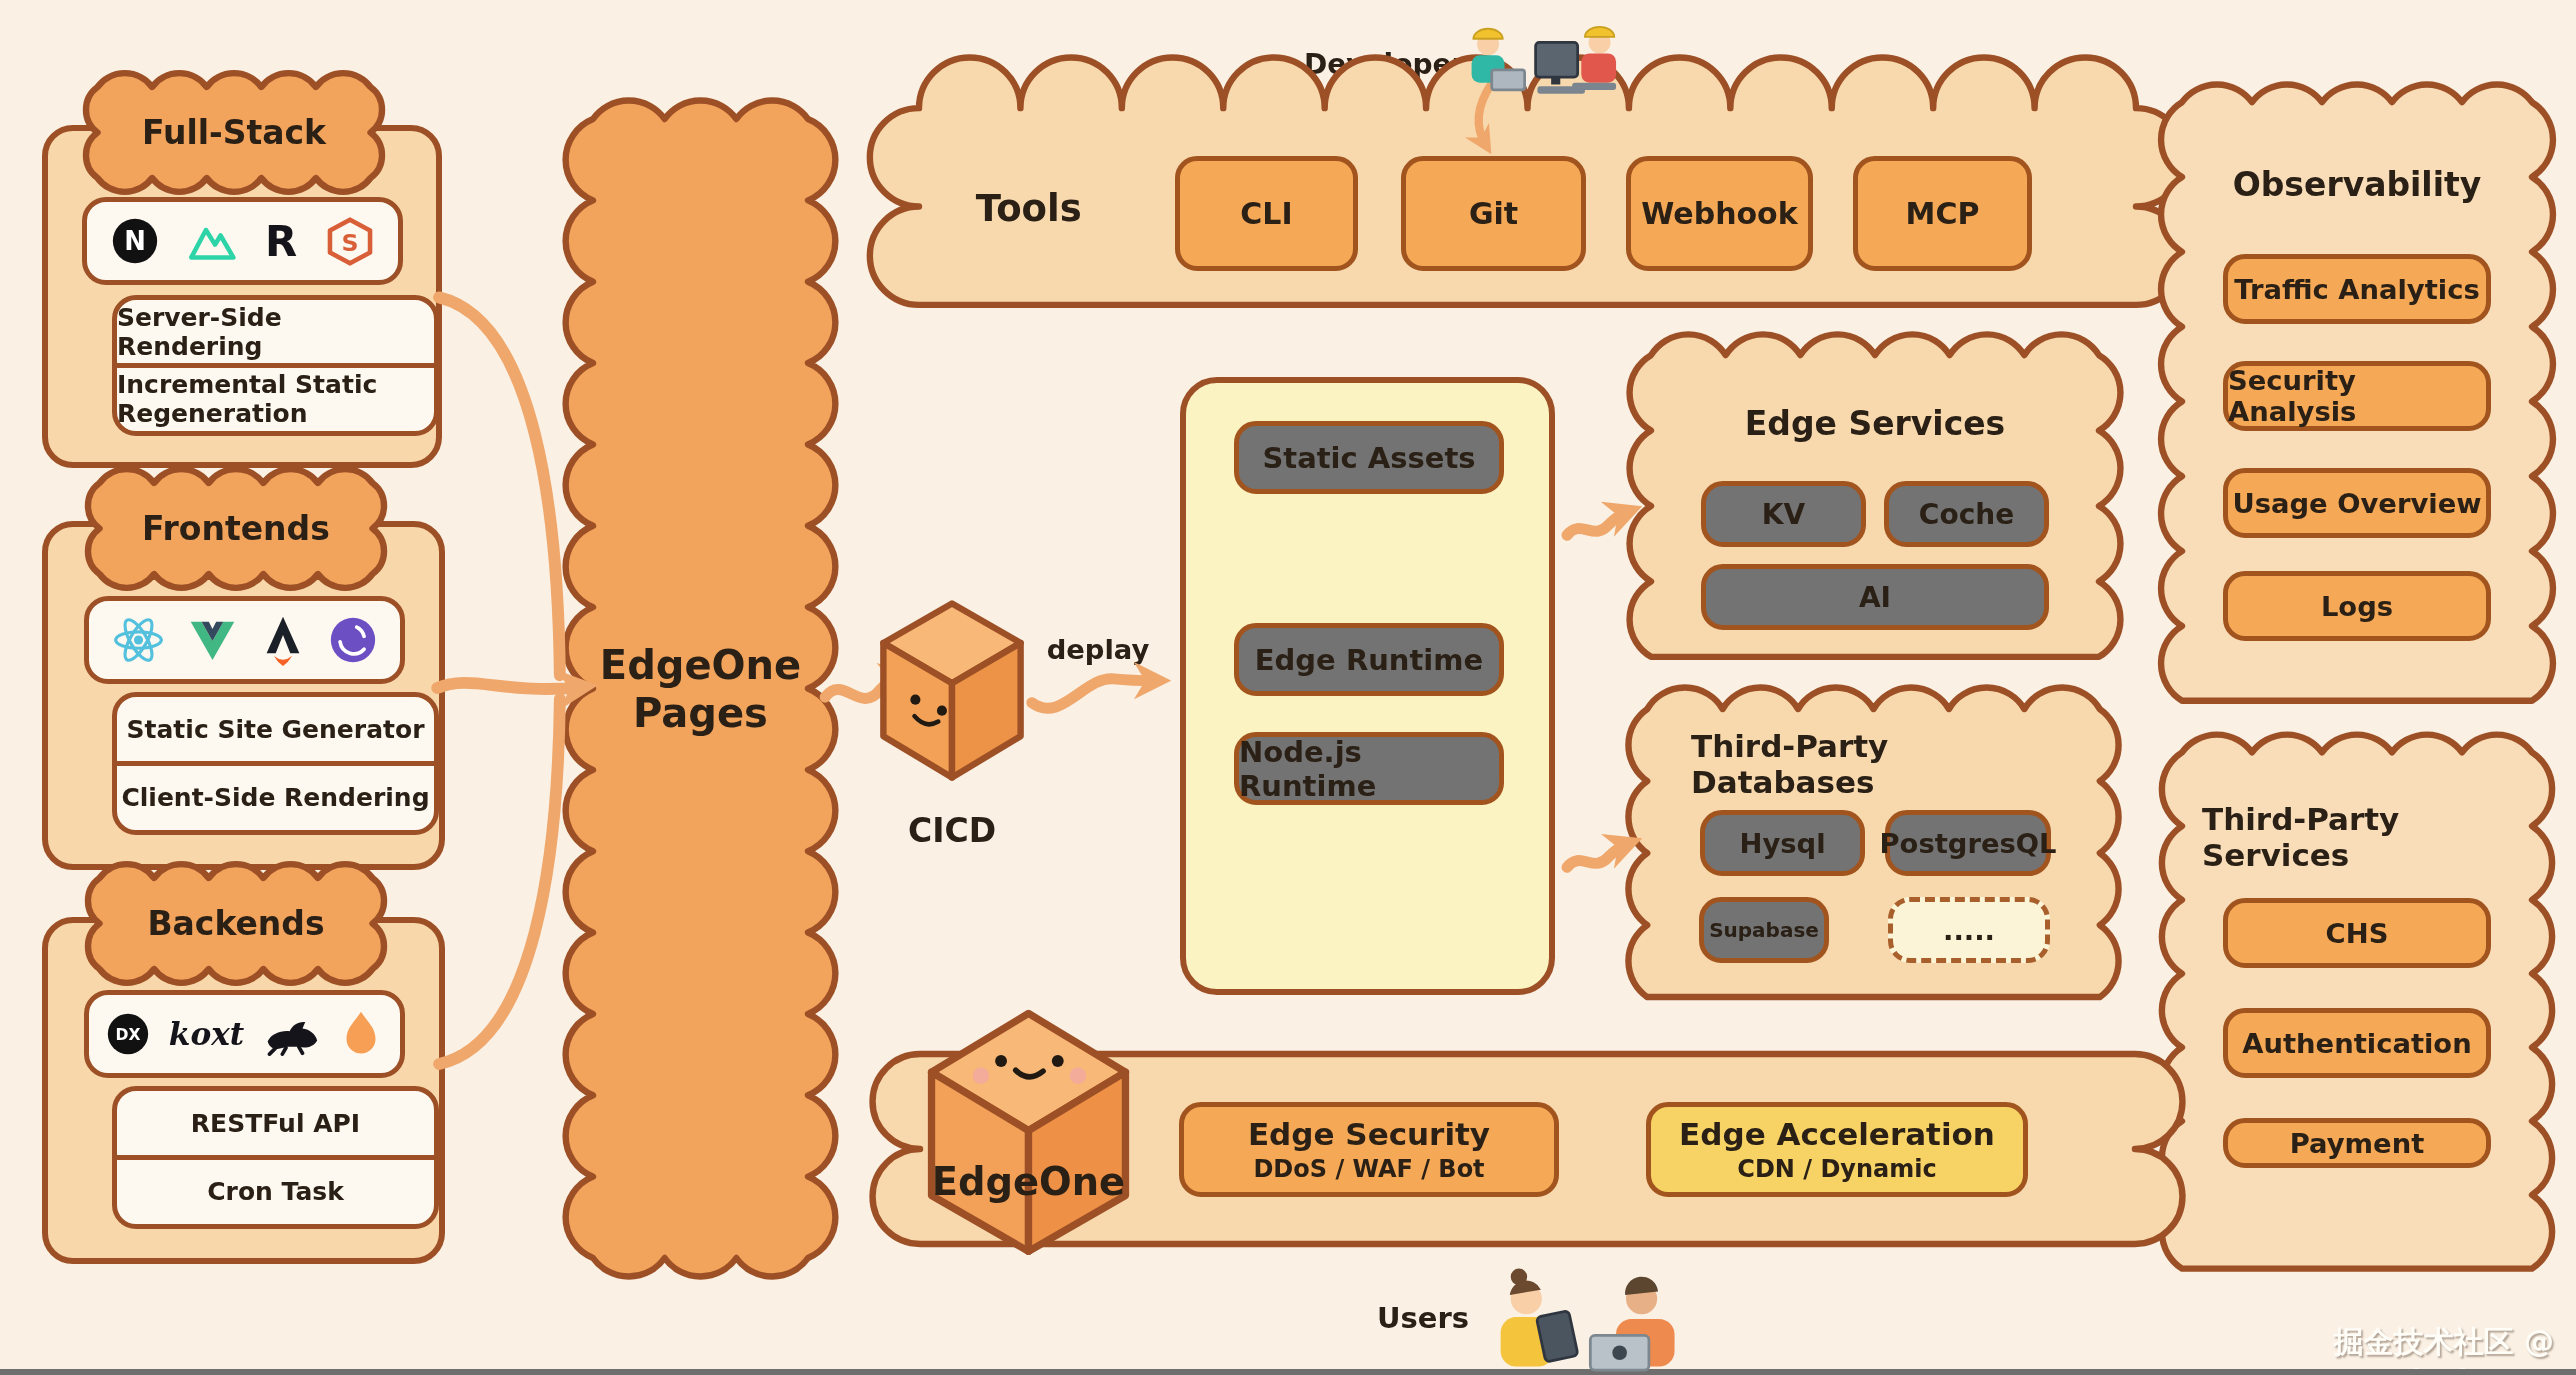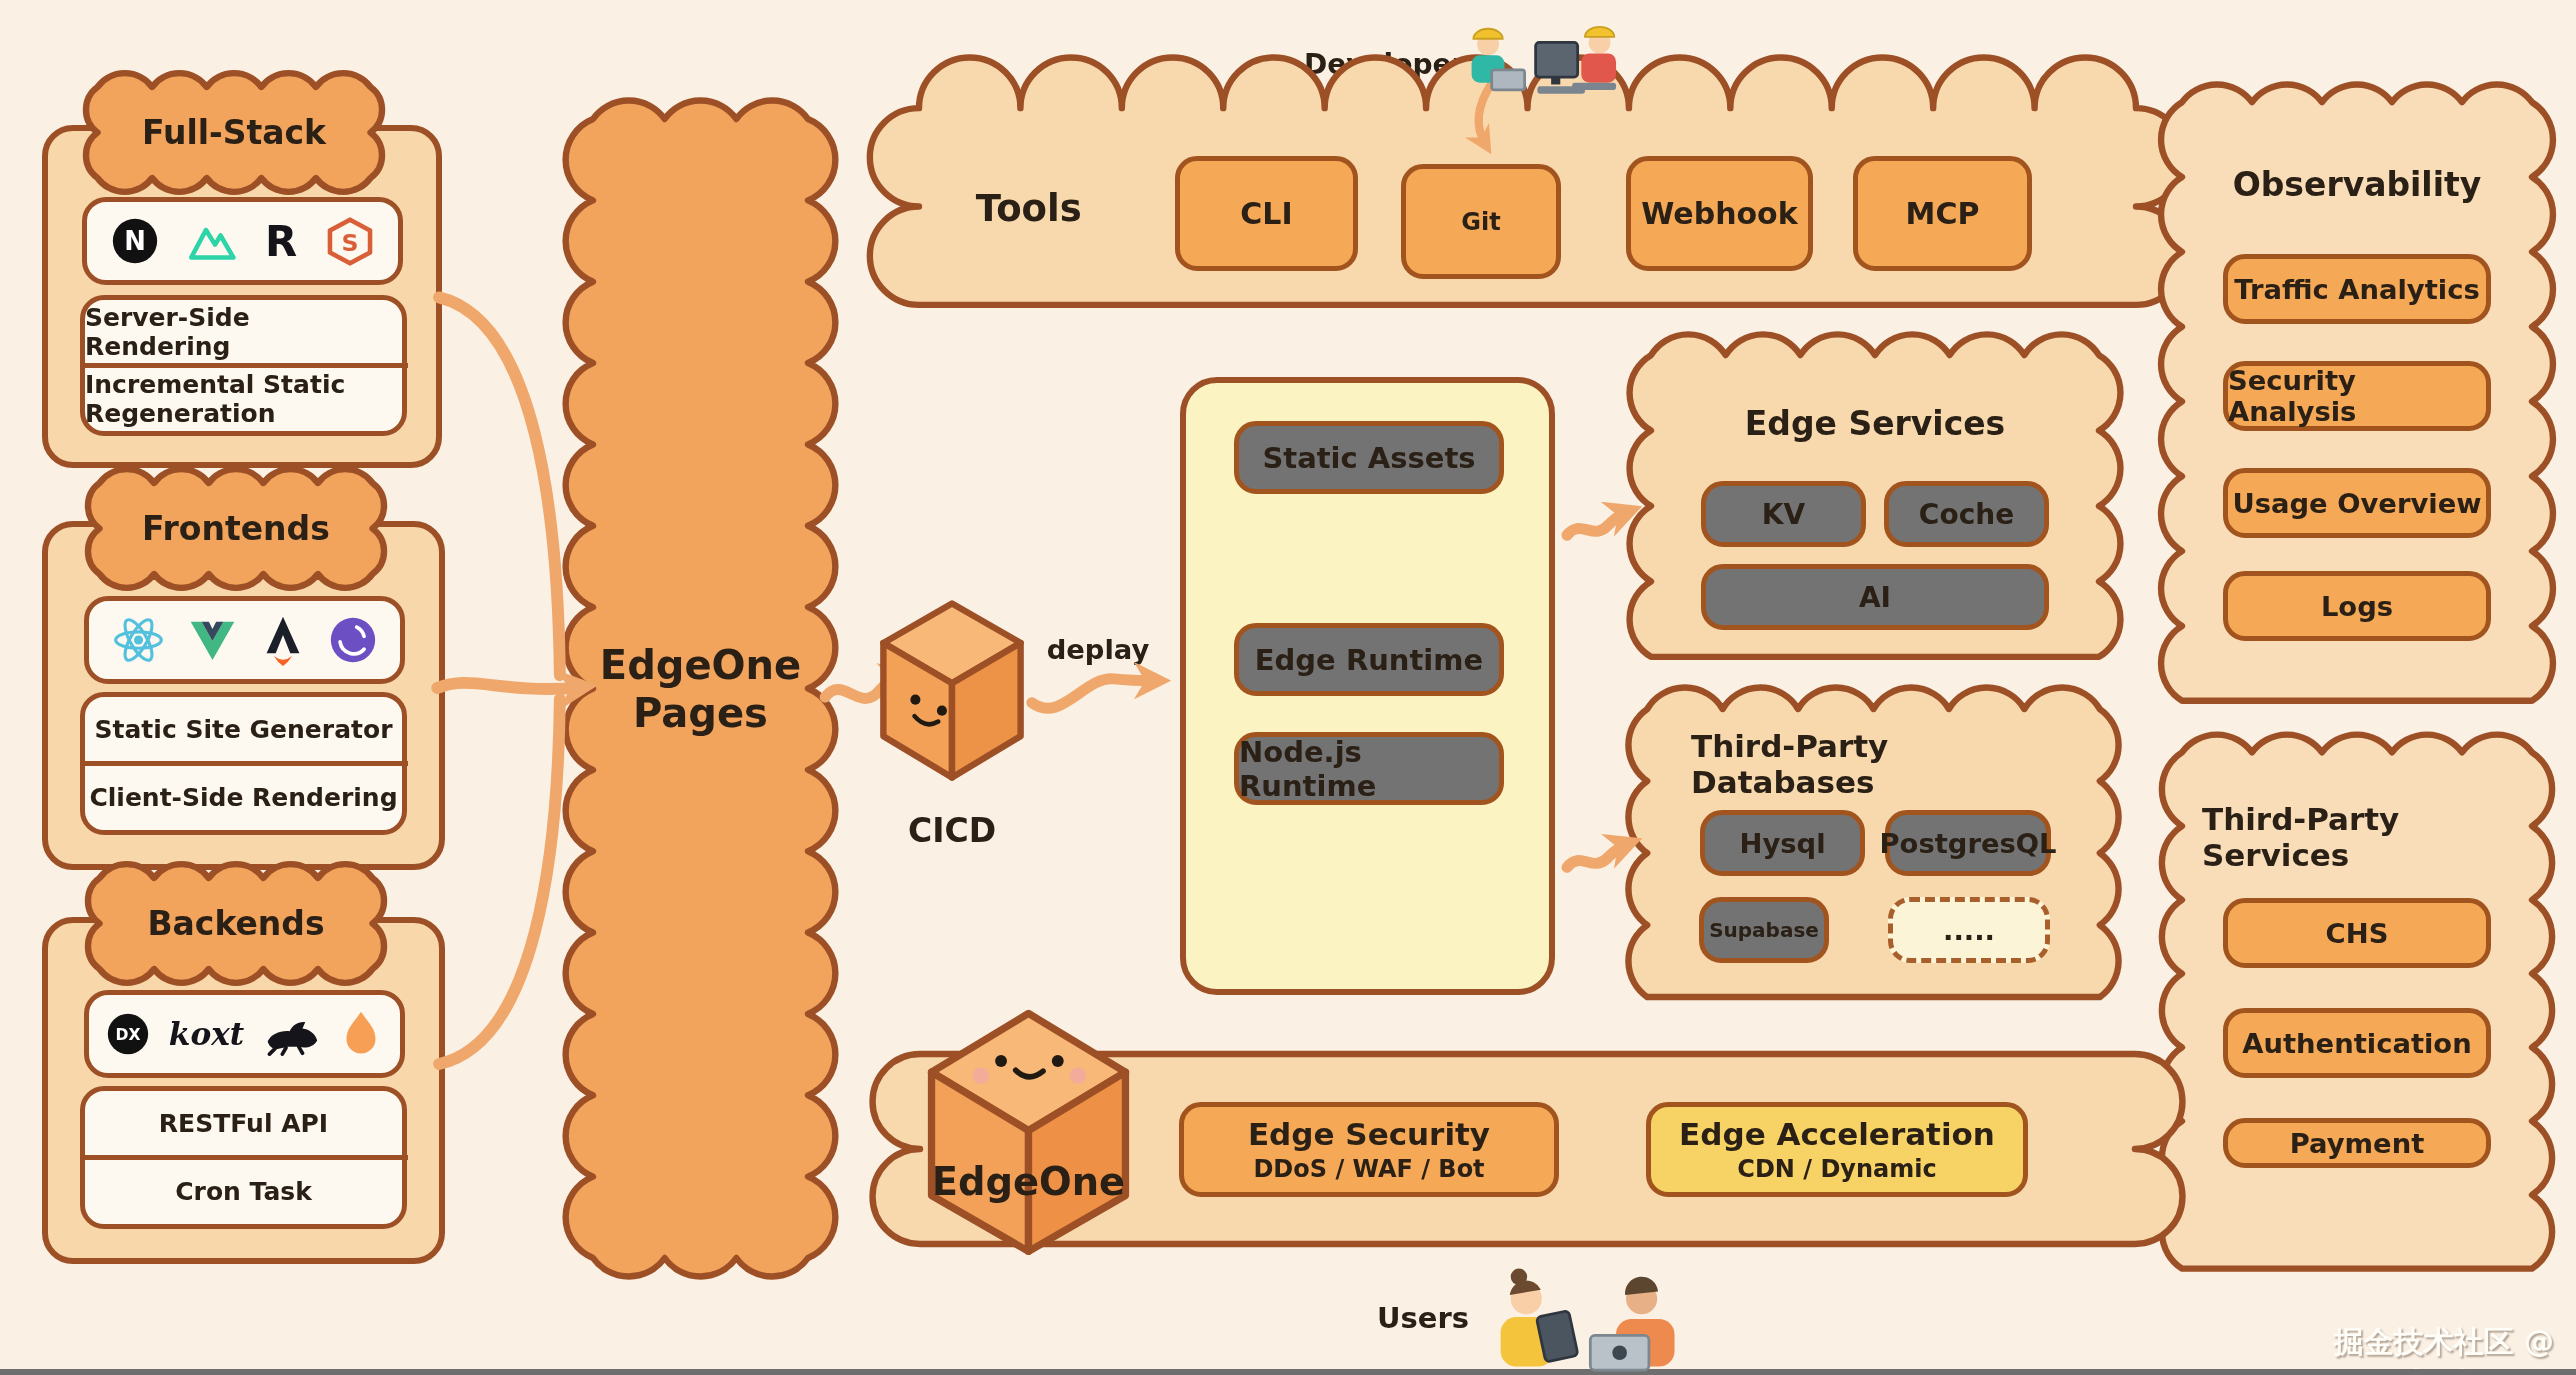--- a/index.html
+++ b/index.html
@@ -2,21 +2,21 @@
 <html style="font-size:14.6px"><head>
 <meta charset="utf-8">
 <style>
   html,body{margin:0;padding:0;background:#faf0e4;}
   #stage{position:relative;width:2576px;height:1376px;background:#faf0e4;overflow:hidden;
          font-family:"DejaVu Sans","Liberation Sans",sans-serif;color:#2a2016;}
   .abs{position:absolute;}
   .panel{background:#f8d8ab;border:6.4px solid #9d5026;border-radius:31px;}
   .whitebox{background:#fdf9f1;border:5.5px solid #9d5026;border-radius:24px;}
   .iconrow{display:flex;align-items:center;justify-content:space-evenly;}
-  .listbox{display:flex;flex-direction:column;}
+  .listbox{display:flex;flex-direction:column;margin-left:32px;}
   .listbox .row{flex:1;display:flex;align-items:center;justify-content:center;
                 font-size:25px;font-weight:700;}
   .hr{height:4.6px;background:#9d5026;margin:0 -5.5px;}
   .labelcloud{display:flex;align-items:center;justify-content:center;
               font-size:33px;font-weight:700;z-index:2;}
   .cloud{z-index:1;}
   .cloudbg{position:absolute;left:0;top:0;z-index:0;}
   .cloud>*:not(svg){position:absolute;z-index:1;}
   .cloudtitle{font-weight:700;font-size:35px;display:flex;align-items:center;justify-content:center;}
   .btn{border:5.5px solid #a2541f;border-radius:22px;display:flex;flex-direction:column;
@@ -175,21 +175,21 @@
   <div class="abs caption" style="left:1043px;top:631px;width:110px;height:37px;font-size:27.4px;">deplay</div>
 
   <div class="abs cloud" style="left:919px;top:108px;width:1217px;height:197px;">
       <svg width="1217" height="197" class="cloudbg" style="overflow: visible;" viewBox="0 0 1330 215">
         <path d="M0,0 a48,48 0 0 1 110.83333333333333,0 a48,48 0 0 1 110.83333333333333,0 a48,48 0 0 1 110.83333333333333,0 a48,48 0 0 1 110.83333333333333,0 a48,48 0 0 1 110.83333333333333,0 a48,48 0 0 1 110.83333333333333,0 a48,48 0 0 1 110.83333333333333,0 a48,48 0 0 1 110.83333333333333,0 a48,48 0 0 1 110.83333333333333,0 a48,48 0 0 1 110.83333333333333,0 a48,48 0 0 1 110.83333333333333,0 a48,48 0 0 1 110.83333333333333,0 a48,48 0 0 1 0,107.5 a48,48 0 0 1 0,107.5 L0,215 a48,48 0 0 1 0,-107.5 a48,48 0 0 1 0,-107.5 Z" fill="#f8d9ae" stroke="#9d5026" stroke-width="7" stroke-linejoin="round"></path>
       </svg>
     <div class="cloudtitle" style="left:18.3px;top:64px;width:183px;height:73px;font-size:37px;">Tools</div>
     <div class="btn orange" style="left:256px;top:48px;width:183px;height:115px;font-size:30px;">
         <span>CLI</span>
       </div>
-    <div class="btn orange" style="left:482px;top:48px;width:160px;height:115px;font-size:24px;margin-top:8px;">
+    <div class="btn orange" style="left:482px;top:48px;width:185px;height:115px;font-size:30px;">
         <span>Git</span>
       </div>
     <div class="btn orange" style="left:707px;top:48px;width:187px;height:115px;font-size:30px;">
         <span>Webhook</span>
       </div>
     <div class="btn orange" style="left:934px;top:48px;width:179px;height:115px;font-size:30px;">
         <span>MCP</span>
       </div>
   </div>
 

